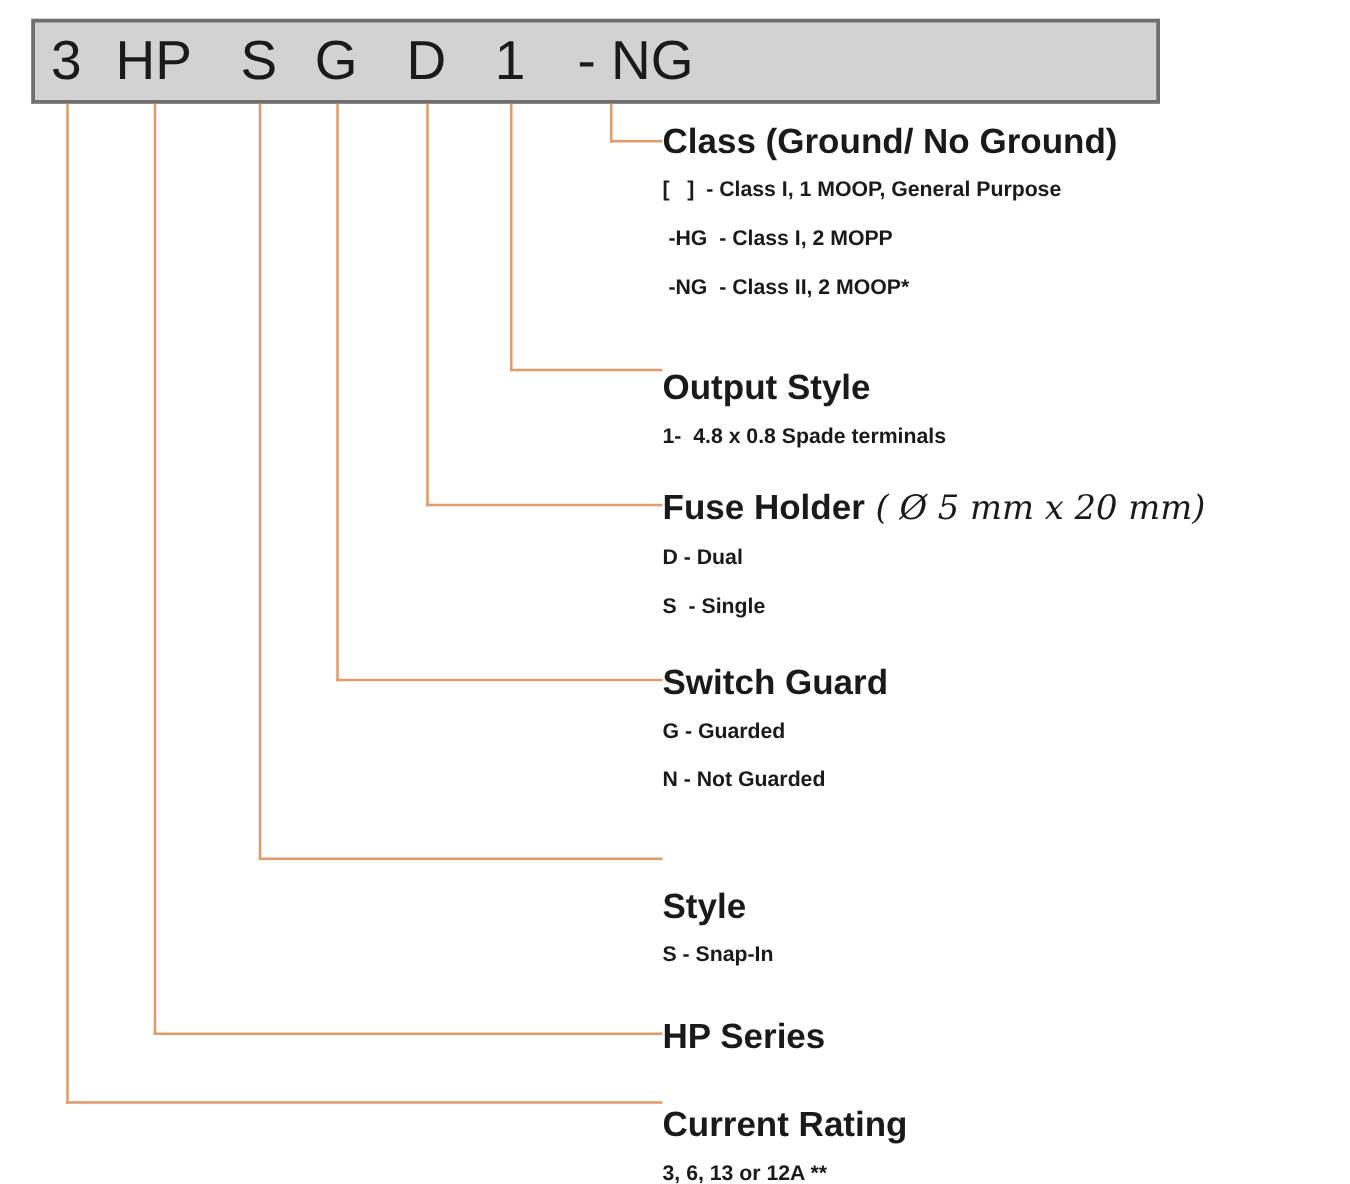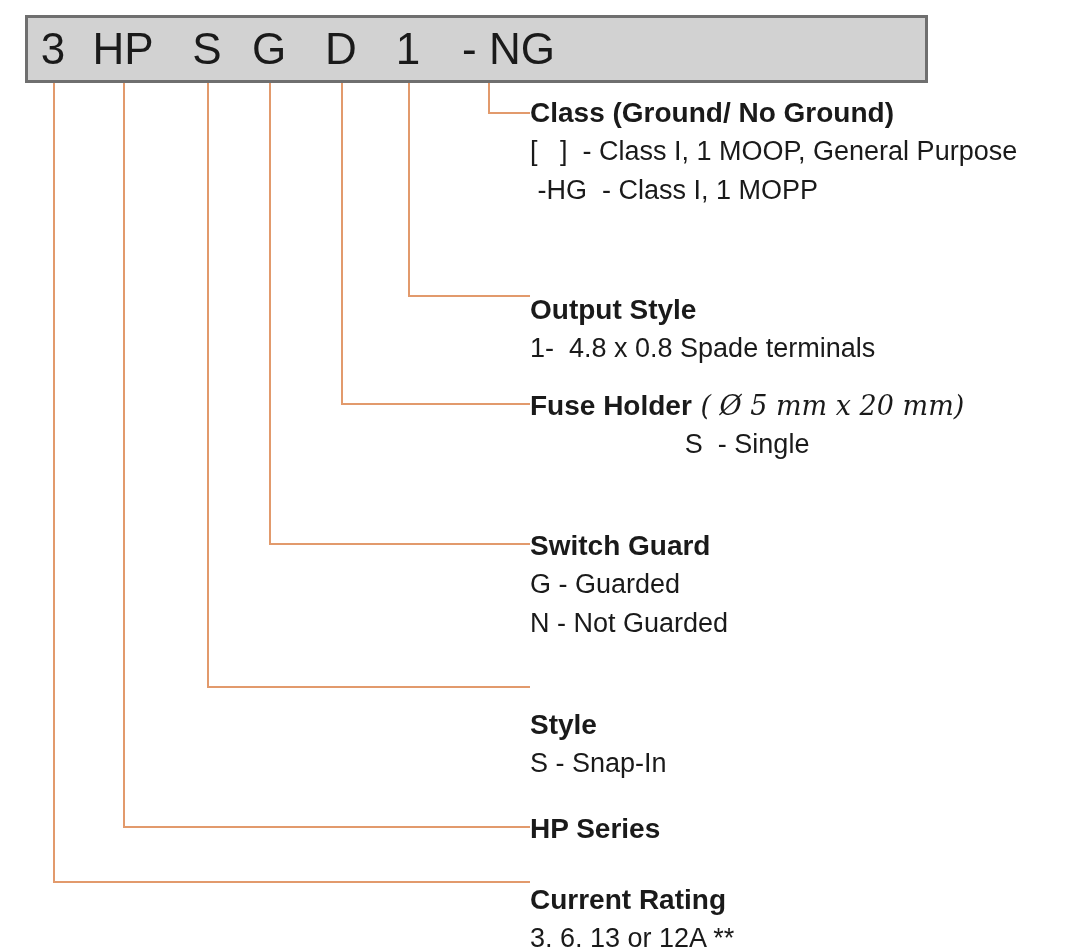--- a/index.html
+++ b/index.html
@@ -58,23 +58,24 @@
     line-height:39px;
     white-space:pre;
   }
   .title-suffix{
     font-weight:normal;
     font-family:"DejaVu Serif", serif;
     font-style:italic;
     font-size:27px;
   }
   .sec-line{
-    font-size:27px;
+    font-size:17px;
     line-height:39px;
     white-space:pre;
+    font-weight:bold;
   }
 </style>
 </head>
 <body>
 
 <div class="canvas">
 
   <div class="code-bar">
     <span class="code-seg" style="left:25px">3</span>
     <span class="code-seg" style="left:95px">HP</span>
@@ -89,30 +90,32 @@
   <div class="connector" style="left:408px; top:83px; width:122px; height:214px;"></div>
   <div class="connector" style="left:341px; top:83px; width:189px; height:322px;"></div>
   <div class="connector" style="left:269px; top:83px; width:261px; height:462px;"></div>
   <div class="connector" style="left:207px; top:83px; width:323px; height:605px;"></div>
   <div class="connector" style="left:123px; top:83px; width:407px; height:745px;"></div>
   <div class="connector" style="left:53px;  top:83px; width:477px; height:800px;"></div>
 
   <div class="section" style="top:93px;">
     <div class="sec-title">Class (Ground/ No Ground)</div>
     <div class="sec-line">[   ]  - Class I, 1 MOOP, General Purpose</div>
-    <div class="sec-line"> -HG  - Class I, 1 MOPP</div>
+    <div class="sec-line"> -HG  - Class I, 2 MOPP</div>
+    <div class="sec-line"> -NG  - Class II, 2 MOOP*</div>
   </div>
 
   <div class="section" style="top:290px;">
     <div class="sec-title">Output Style</div>
     <div class="sec-line">1-  4.8 x 0.8 Spade terminals</div>
   </div>
 
-  <div class="section" style="top:386px;text-align:center;">
+  <div class="section" style="top:386px;">
     <div class="sec-title"><span>Fuse Holder</span><span class="title-suffix"> ( Ø 5 mm x 20 mm)</span></div>
+    <div class="sec-line">D - Dual</div>
     <div class="sec-line">S  - Single</div>
   </div>
 
   <div class="section" style="top:526px;">
     <div class="sec-title">Switch Guard</div>
     <div class="sec-line">G - Guarded</div>
     <div class="sec-line">N - Not Guarded</div>
   </div>
 
   <div class="section" style="top:669px;margin-top:36px;">

